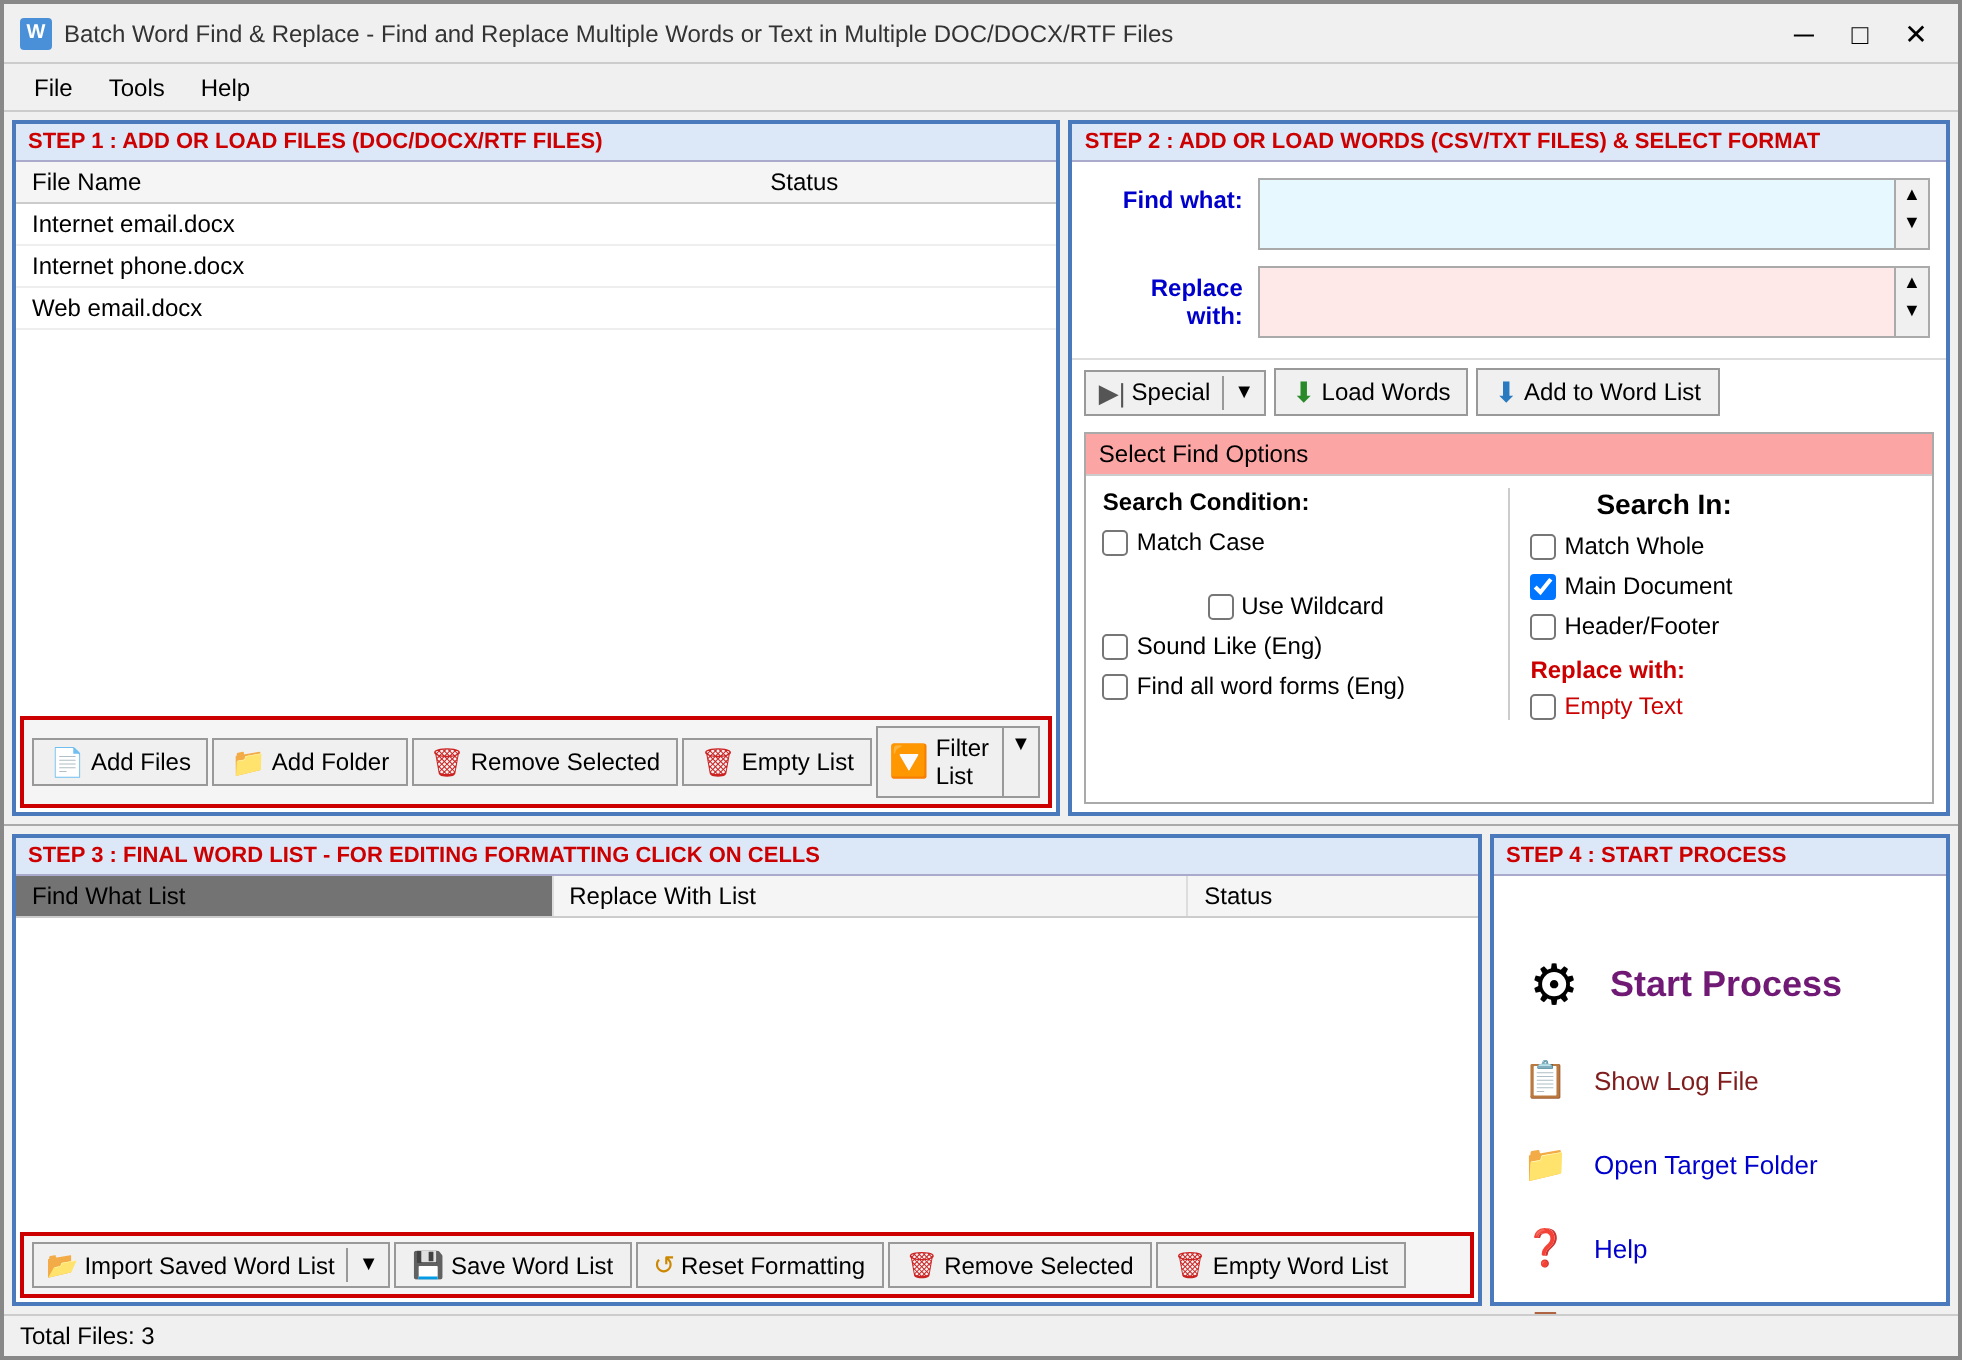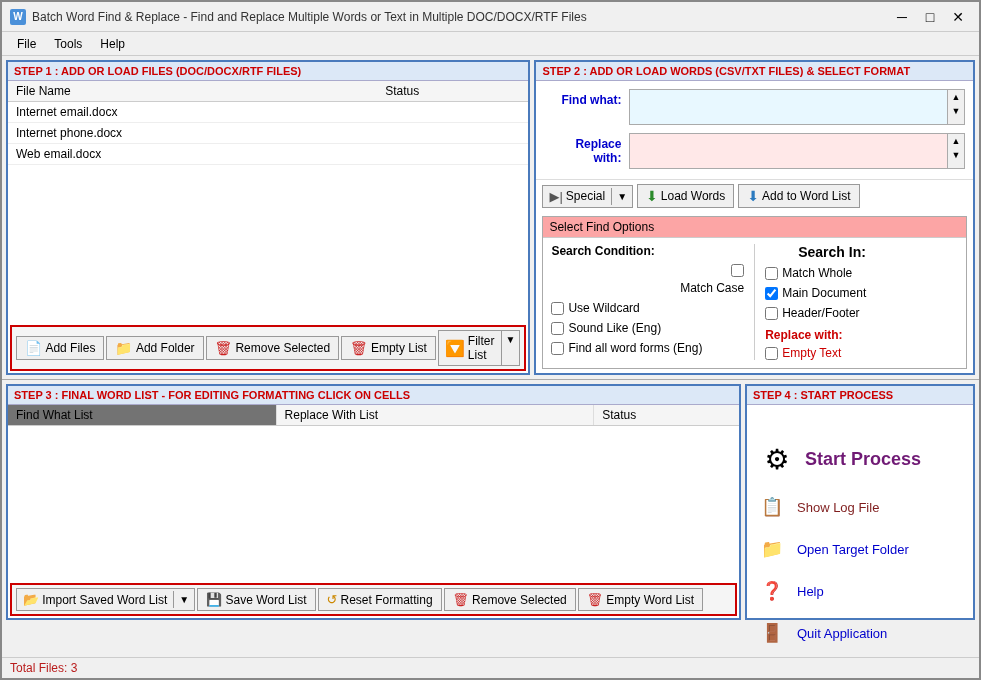--- a/index.html
+++ b/index.html
@@ -192,25 +192,25 @@
             <span>Add to Word List</span>
           </button>
         </div>
 
         <div style="border:1px solid #aaa; margin:4px 6px; flex:1;">
           <div style="padding:3px 6px; background:#fca5a5; border-bottom:1px solid #ccc; font-size:12px;">Select Find Options</div>
           <div style="display:flex; padding:6px 8px; gap:0;">
 
             <div style="flex:1;">
               <div style="font-weight:bold; font-size:12px; margin-bottom:6px;">Search Condition:</div>
-              <div style="display:flex; align-items:flex-end; gap:4px; margin-bottom:6px; font-size:12px;flex-direction:column;">
+              <div style="display:flex; align-items:center; gap:4px; margin-bottom:18px; font-size:12px;">
                 <input type="checkbox" style="width: 13px; height: 13px;">
                 <span>Match Case</span>
               </div>
-              <div style="display:flex; align-items:center; gap:4px; margin-bottom:6px; font-size:12px;">
+              <div style="display:flex; align-items:center; gap:4px; margin-bottom:6px; font-size:12px;justify-content:center;">
                 <input type="checkbox" style="width: 13px; height: 13px;">
                 <span>Use Wildcard</span>
               </div>
               <div style="display:flex; align-items:center; gap:4px; margin-bottom:6px; font-size:12px;">
                 <input type="checkbox" style="width: 13px; height: 13px;">
                 <span>Sound Like (Eng)</span>
               </div>
               <div style="display:flex; align-items:center; gap:4px; font-size:12px;">
                 <input type="checkbox" style="width: 13px; height: 13px;">
                 <span>Find all word forms (Eng)</span>
@@ -314,17 +314,17 @@
           </div>
 
           <div style="display:flex; align-items:center; padding:4px 2px; cursor:pointer;">
             <div style="width:32px; height:32px; margin-right:8px; display:flex; align-items:center; justify-content:center; font-size:18px; color:#cc2222;">🚪</div>
             <span style="font-size:13px; color:#0000cc;">Quit Application</span>
           </div>
         </div>
       </div>
     </div>
 
-    <div style="background:#f0f0f0; border-top:1px solid #ccc; padding:3px 8px; font-size:12px; color:#b91c1c;margin-top:33px;">
+    <div style="background:#f0f0f0; border-top:1px solid #ccc; padding:3px 8px; font-size:12px; color:#000000;">
       <span>Total Files: 3</span>
     </div>
   </div>
 </div>
 
 </body></html>

